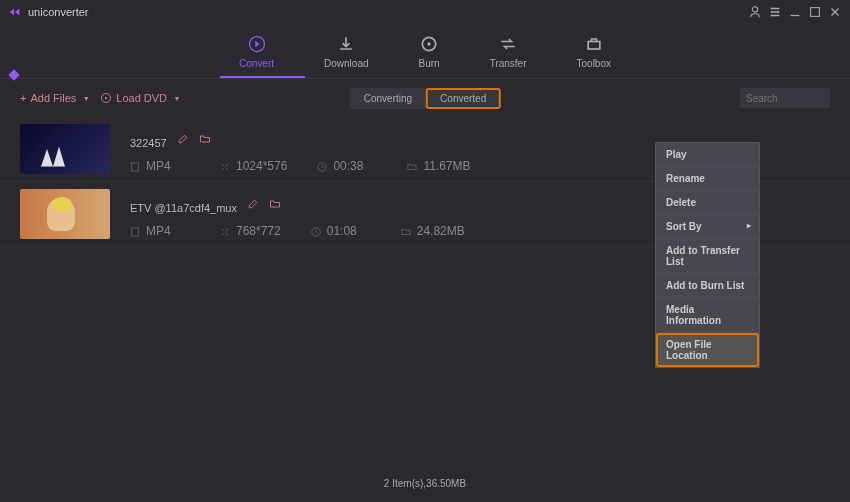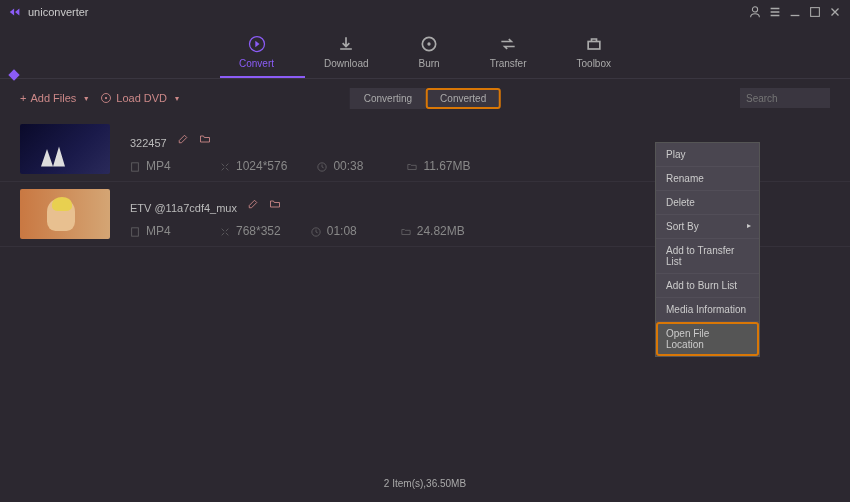--- a/index.html
+++ b/index.html
@@ -37,21 +37,21 @@
 .thumb2::before { content: ''; position: absolute; left: 30%; top: 20%; width: 28px; height: 32px; background: #e8c090; border-radius: 40% 40% 30% 30%; }
 .thumb2::after { content: ''; position: absolute; left: 35%; top: 15%; width: 20px; height: 14px; background: #e8d050; border-radius: 50% 50% 30% 30%; }
 .file-info { display: flex; flex-direction: column; gap: 10px; flex: 1; }
 .file-name-row { display: flex; align-items: center; gap: 10px; }
 .file-name { color: #bbb; font-size: 11px; margin-top: 12px; }
 .edit-icon, .folder-icon-sm { color: #c88; width: 12px; height: 12px; cursor: pointer; }
 .file-meta-row { display: flex; align-items: center; gap: 30px; color: #888; font-size: 12px; }
 .meta-item { display: flex; align-items: center; gap: 6px; min-width: 60px; }
 .meta-ico { width: 10px; height: 10px; opacity: 0.6; }
 
-.context-menu { position: absolute; right: 90px; top: 142px; width: 105px; background: #4a4650; border: 1px solid #555; font-size: 10px; z-index: 100; }
+.context-menu { position: absolute; right: 90px; top: 142px; width: 105px; background: #4a4650; border: 1px solid #555; font-size: 10px; z-index: 100; font-weight: bold; }
 .cm-item { padding: 6px 10px; color: #ccc; cursor: pointer; border-bottom: 1px solid #524e58; position: relative; }
 .cm-item.has-sub::after { content: '▸'; position: absolute; right: 8px; font-size: 8px; }
 .cm-item.hl { border: 2px solid #d97706; border-radius: 3px; background: #555; padding: 4px 8px; }
 
 .statusbar { position: absolute; bottom: 10px; left: 0; right: 0; height: 18px; display: flex; align-items: center; justify-content: center; color: #aaa; font-size: 10px; }
 
 svg { width: 100%; height: 100%; }
 </style>
 </head>
 <body>
@@ -224,21 +224,21 @@
         <span class="meta-item">
             <span class="meta-ico"><svg viewBox="0 0 12 12">
                 <rect x="2" y="1" width="8" height="10" fill="none" stroke="#888"></rect>
               </svg></span>
             <span>MP4</span>
           </span>
         <span class="meta-item">
             <span class="meta-ico"><svg viewBox="0 0 12 12">
                 <path d="M2 2 L5 5 M10 2 L7 5 M2 10 L5 7 M10 10 L7 7" stroke="#888"></path>
               </svg></span>
-            <span>768*352</span>
+            <span>768*772</span>
           </span>
         <span class="meta-item">
             <span class="meta-ico"><svg viewBox="0 0 12 12">
                 <circle cx="6" cy="6" r="5" fill="none" stroke="#888"></circle>
                 <path d="M6 3 L6 6 L8 7" stroke="#888" fill="none"></path>
               </svg></span>
             <span>01:08</span>
           </span>
         <span class="meta-item">
             <span class="meta-ico"><svg viewBox="0 0 12 12">

